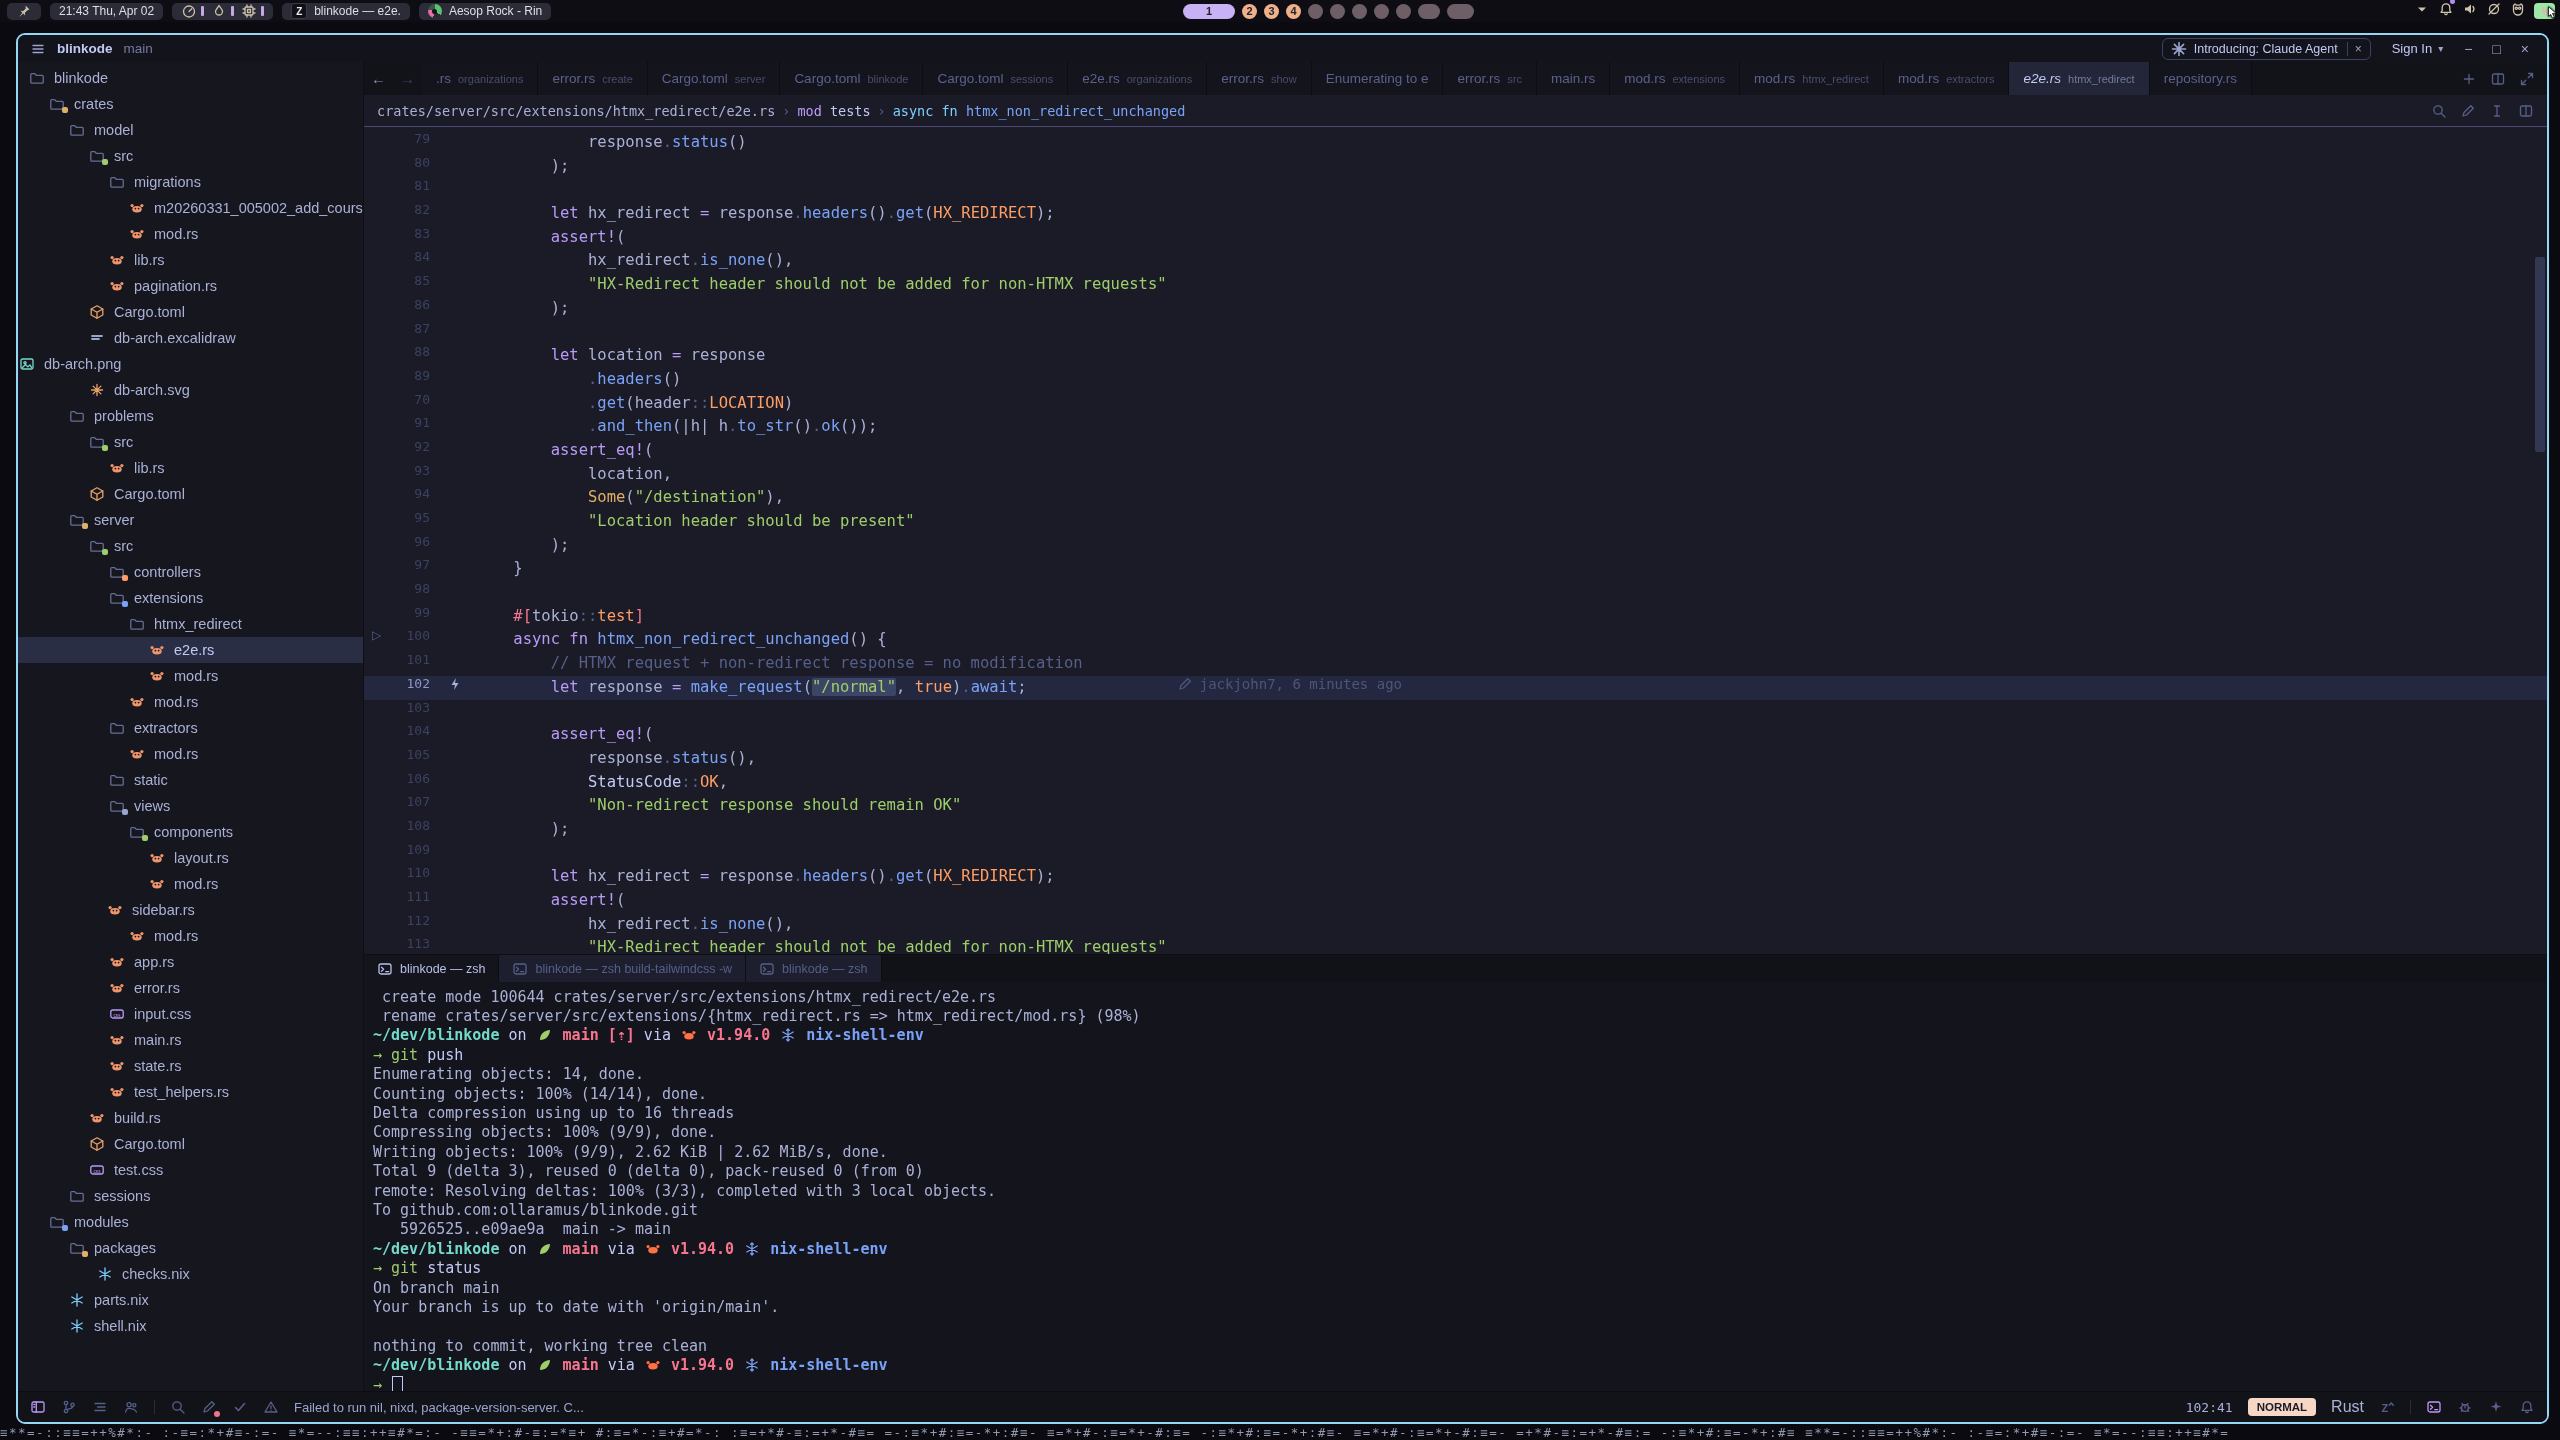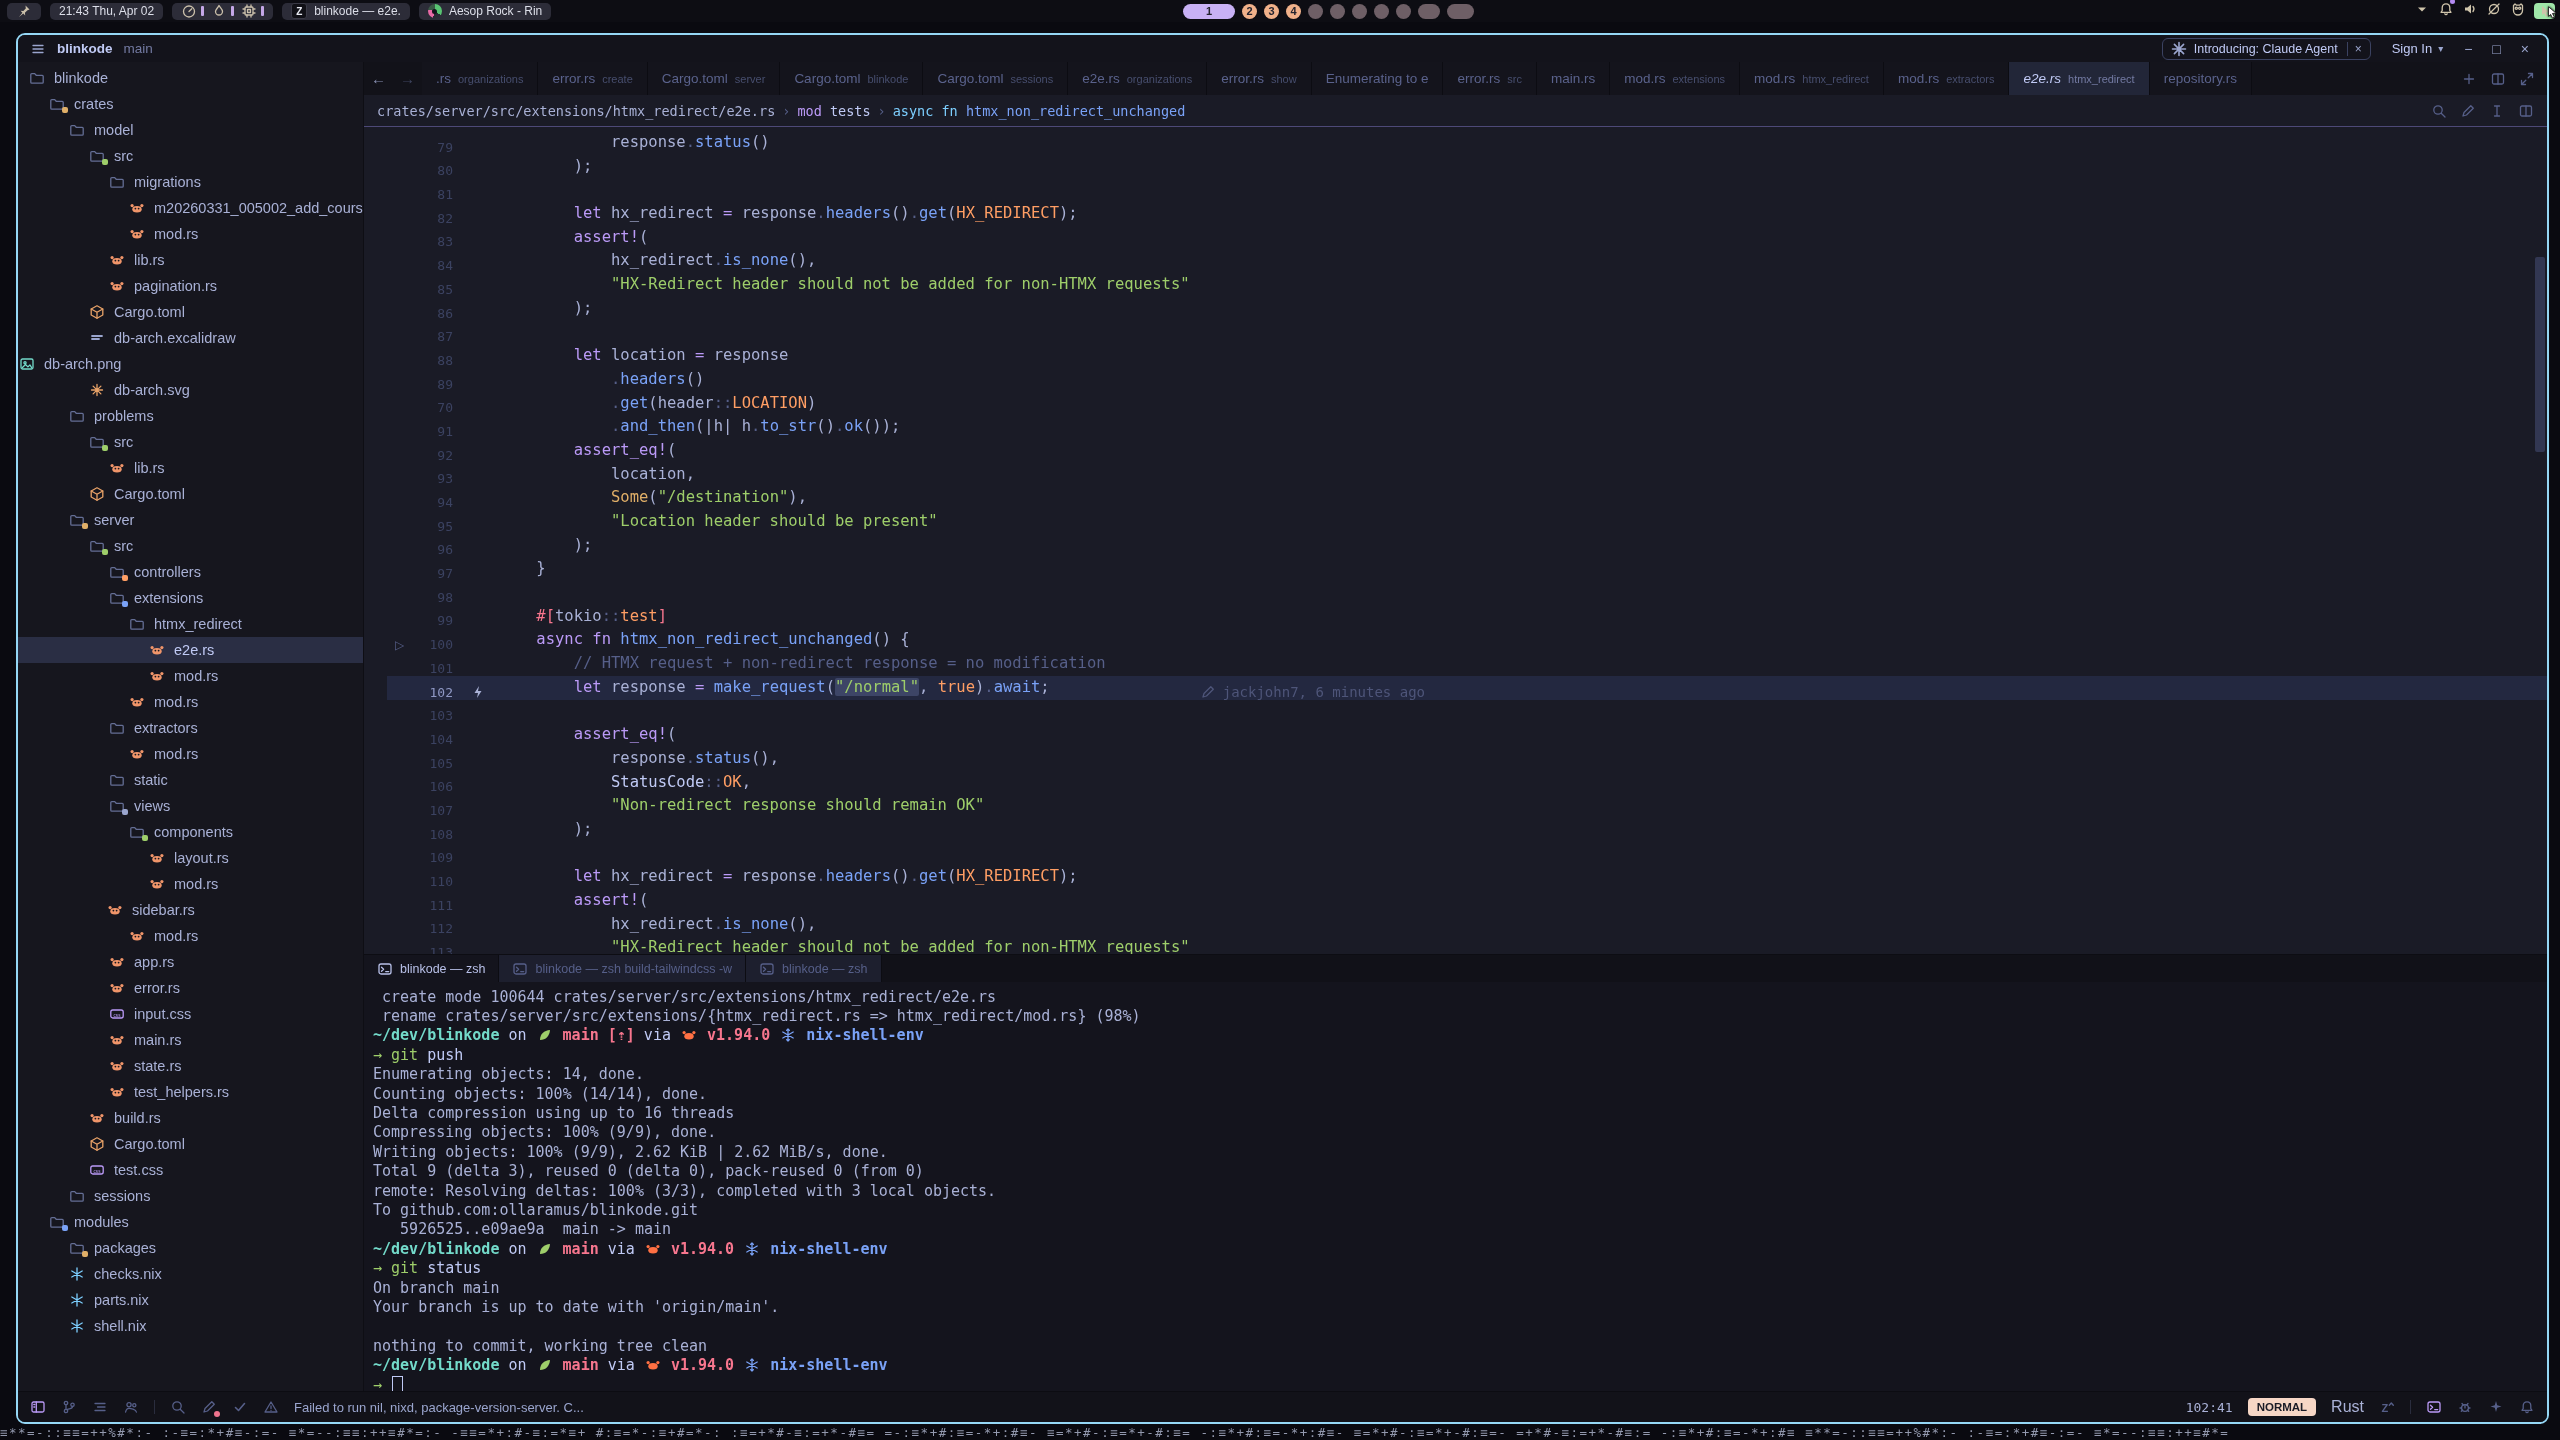--- a/index.html
+++ b/index.html
@@ -66,21 +66,21 @@
   .tab.active .fname{color:#c0caf5;font-style:italic;}
   .tab.active .fctx{color:#737aa2;}
   #tabctl{flex:none;display:flex;align-items:center;gap:13px;padding:0 12px;color:#565f89;margin-left:auto;}
 
   #crumb{height:31px;flex:none;background:#1a1b26;display:flex;align-items:center;padding:0 13px;border-bottom:1px solid rgba(140,130,220,.45);}
   #crumb .mono{font-size:13.5px;}
   .bc-g{color:#a9b1d6}.bc-sep{color:#565f89;margin:0 7px}.bc-k{color:#bb9af7}.bc-t{color:#c0caf5}.bc-f2{color:#7dcfff}.bc-f{color:#7aa2f7}
   #crumbicons{margin-left:auto;display:flex;gap:13px;color:#565f89;}
 
   #code{flex:1;background:#1a1b26;position:relative;overflow:hidden;padding-top:4px;}
-  .cline{height:23.7px;display:flex;align-items:flex-end;position:relative;margin-left:23px;}
+  .cline{height:23.7px;display:flex;align-items:flex-start;position:relative;}
   .cline.cur{background:#232840;}
   .gut{width:70px;flex:none;text-align:right;color:#3b4261;font-size:13px;padding-right:4px;box-sizing:border-box;}
   .cline.cur .gut{color:#8f98c4;}
   .runarrow{position:absolute;left:8px;color:#565f89;font-size:12px;}
   .actcol{width:42px;flex:none;display:flex;justify-content:center;color:#a9b1d6;}
   .ctext{margin:0;font-size:15.5px;line-height:23.7px;white-space:pre;font-family:"DejaVu Sans Mono",monospace;}
   .tk-k{color:#bb9af7}.tk-f{color:#7aa2f7}.tk-s{color:#9ece6a}.tk-c{color:#ff9e64}.tk-y{color:#e0af68}
   .tk-d{color:#565f89}.tk-o{color:#bb9af7}.tk-g{color:#a9b1d6}.tk-t{color:#c0caf5}.tk-cm{color:#565f89}.tk-r{color:#f7768e}
   .tk-sel{color:#9ece6a;background:#3d4566;border-radius:2px;}
   .blame{margin-left:150px;color:#4e5579;font-size:14px;display:flex;align-items:center;gap:7px;font-family:"DejaVu Sans Mono",monospace;}
@@ -707,21 +707,21 @@
    </div>
         <div class="trow" style="padding-left:50px;">
      <span class="ticon icon i-folder">
             <svg width="16" height="16" viewBox="0 0 16 16" fill="none" stroke="currentColor" stroke-width="1.3" stroke-linecap="round" stroke-linejoin="round">
               <path d="M1.8 4.6c0-.6.4-1 1-1h2.9l1.5 1.7h6c.6 0 1 .4 1 1v5.9c0 .6-.4 1-1 1H2.8c-.6 0-1-.4-1-1z"></path>
             </svg>
             <span class="badge" style="background:#e0af68"></span>
           </span>
      <span>packages</span>
    </div>
-        <div class="trow" style="padding-left:50px;">
+        <div class="trow" style="padding-left:78px;">
      <span class="ticon icon i-nix">
             <svg width="16" height="16" viewBox="0 0 16 16" fill="none" stroke="currentColor" stroke-width="1.3" stroke-linecap="round" stroke-linejoin="round">
               <path d="M8 2v12M2.8 5l10.4 6M13.2 5L2.8 11"></path>
             </svg>
           </span>
      <span>checks.nix</span>
    </div>
         <div class="trow" style="padding-left:50px;">
      <span class="ticon icon i-nix">
             <svg width="16" height="16" viewBox="0 0 16 16" fill="none" stroke="currentColor" stroke-width="1.3" stroke-linecap="round" stroke-linejoin="round">

